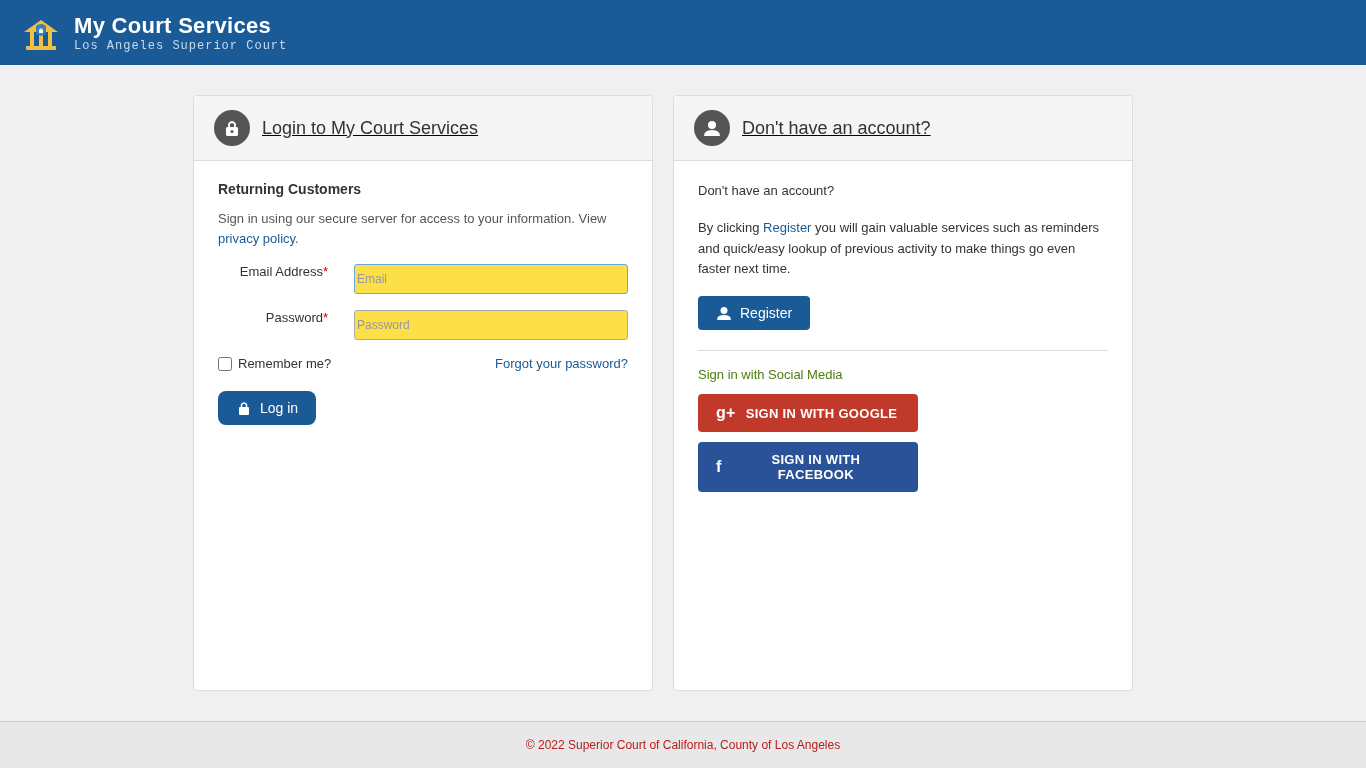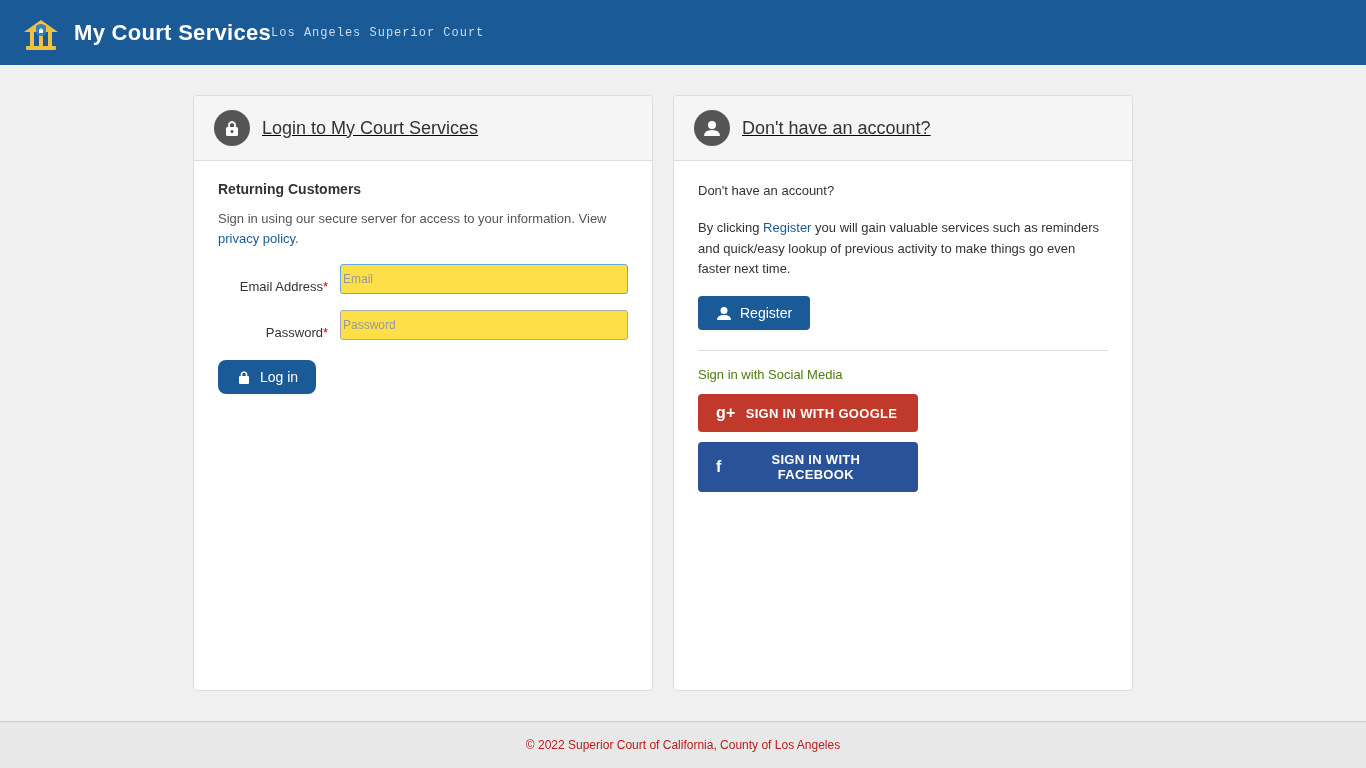--- a/index.html
+++ b/index.html
@@ -24,22 +24,21 @@
       display: flex;
       align-items: center;
       gap: 10px;
     }
     .logo-icon {
       width: 42px;
       height: 42px;
     }
     .header-text-block {
       display: flex;
-      flex-direction: row;
-      align-items: center;
+      flex-direction: column;
     }
     .header-title {
       color: #ffffff;
       font-size: 22px;
       font-weight: bold;
       letter-spacing: 0.3px;
     }
     .header-subtitle {
       color: #c8dcf0;
       font-size: 12px;
@@ -119,23 +118,23 @@
       line-height: 1.5;
     }
     .privacy-link {
       color: #1a5a96;
       text-decoration: none;
       font-size: 13px;
     }
 
     .form-group {
       display: flex;
-      align-items: flex-end;
+      align-items: flex-start;
       margin-top: 16px;
-      gap: 12px;
+      gap: 26px;
     }
     .form-label {
       font-size: 13px;
       color: #333;
       min-width: 110px;
       text-align: right;
     }
     .required-star {
       color: #cc0000;
     }
@@ -342,20 +341,27 @@
           <input type="email" class="form-input active-focus" placeholder="Email" style="">
         </div>
 
         <div class="form-group">
           <label class="form-label">
             <span>Password</span><span class="required-star">*</span>
           </label>
           <input type="password" class="form-input" placeholder="Password" style="">
         </div>
 
+        <div class="remember-row">
+          <div class="remember-left">
+            <input type="checkbox" class="remember-checkbox" style="">
+            <label class="remember-label">Remember me?</label>
+          </div>
+          <a href="#" class="forgot-link">Forgot your password?</a>
+        </div>
 
         <button class="login-btn">
           <svg width="16" height="16" viewBox="0 0 16 16">
             <rect x="3" y="7" width="10" height="8" rx="1" fill="white"></rect>
             <path d="M5.5 7 L5.5 4.5 Q8 1.5 10.5 4.5 L10.5 7" stroke="white" stroke-width="1.5" fill="none"></path>
           </svg>
           <span>Log in</span>
         </button>
       </div>
     </div>

